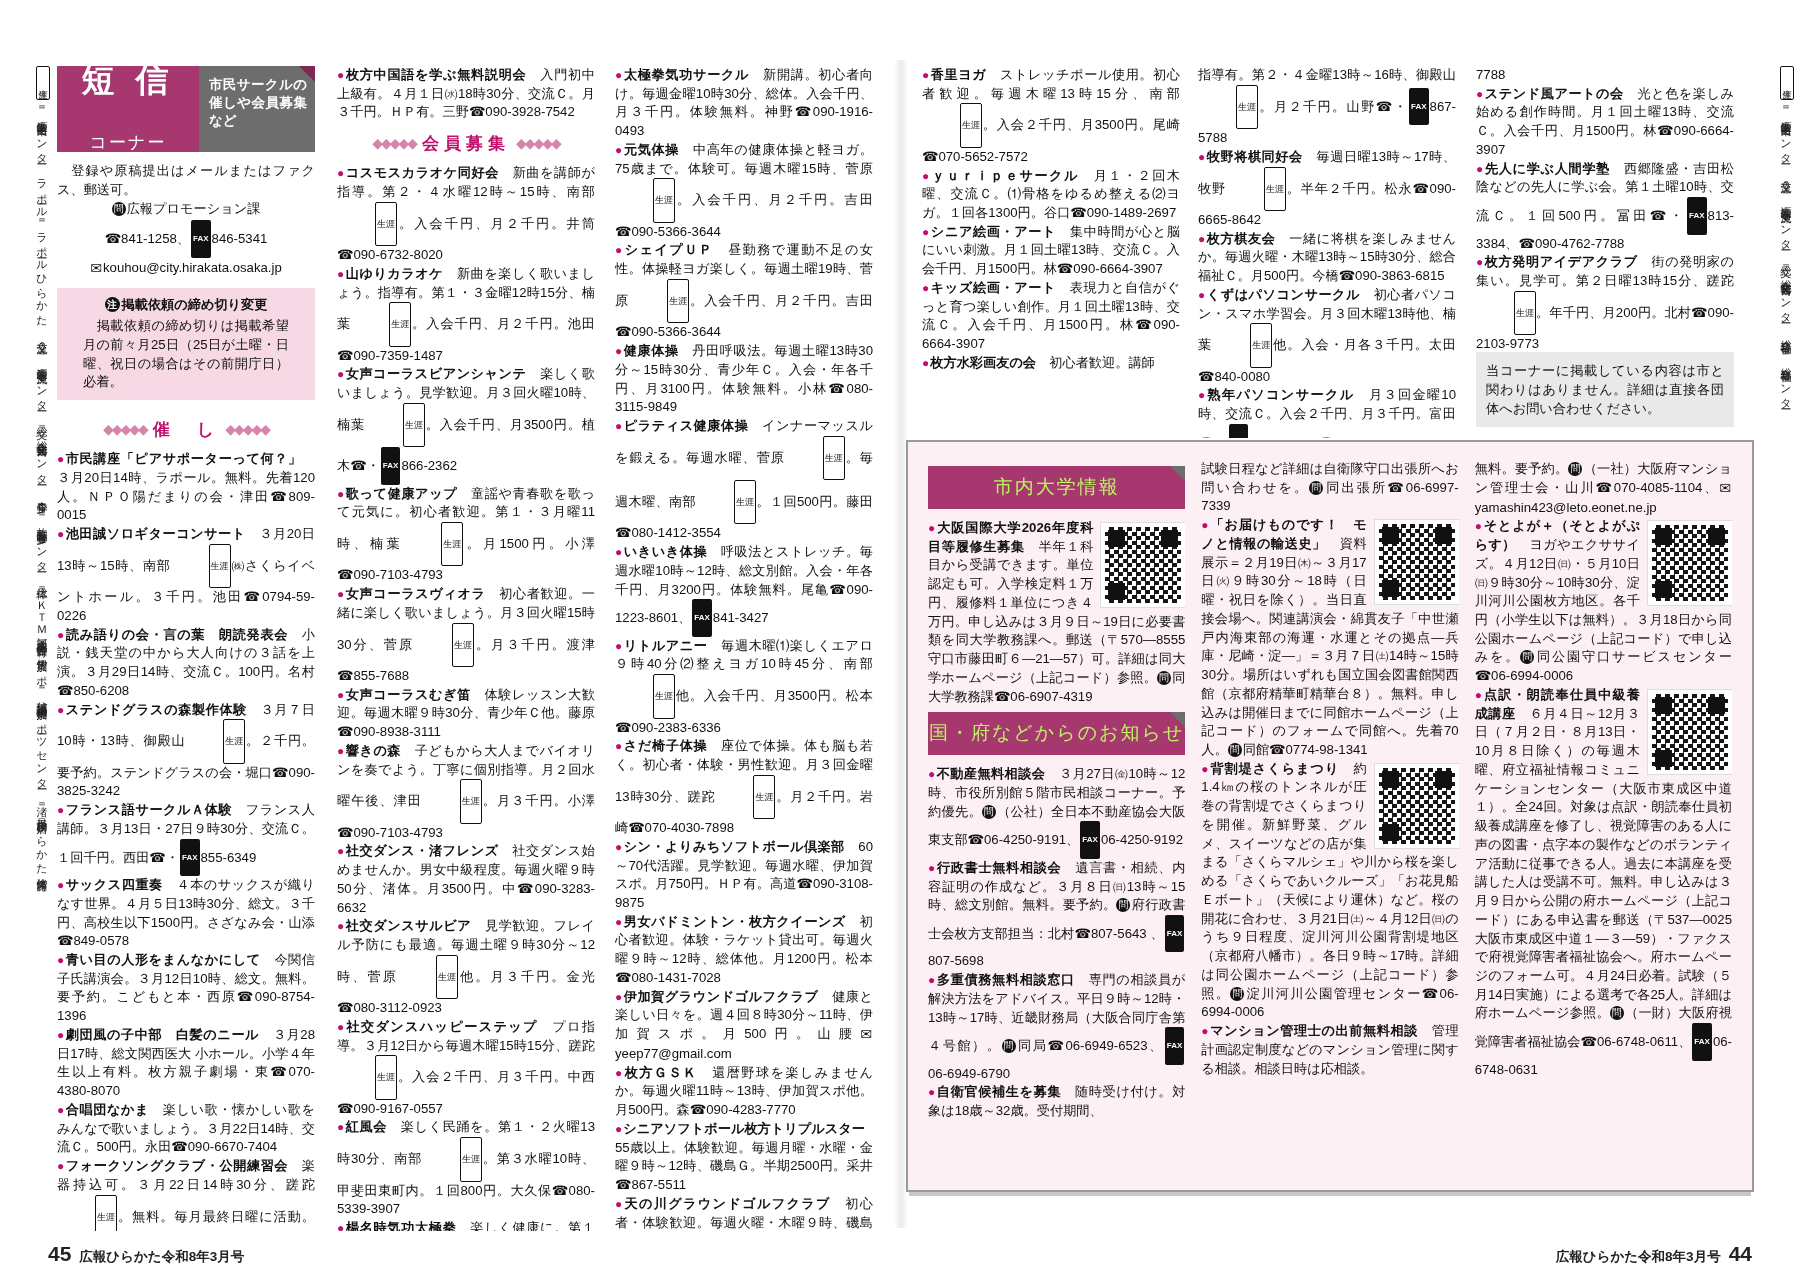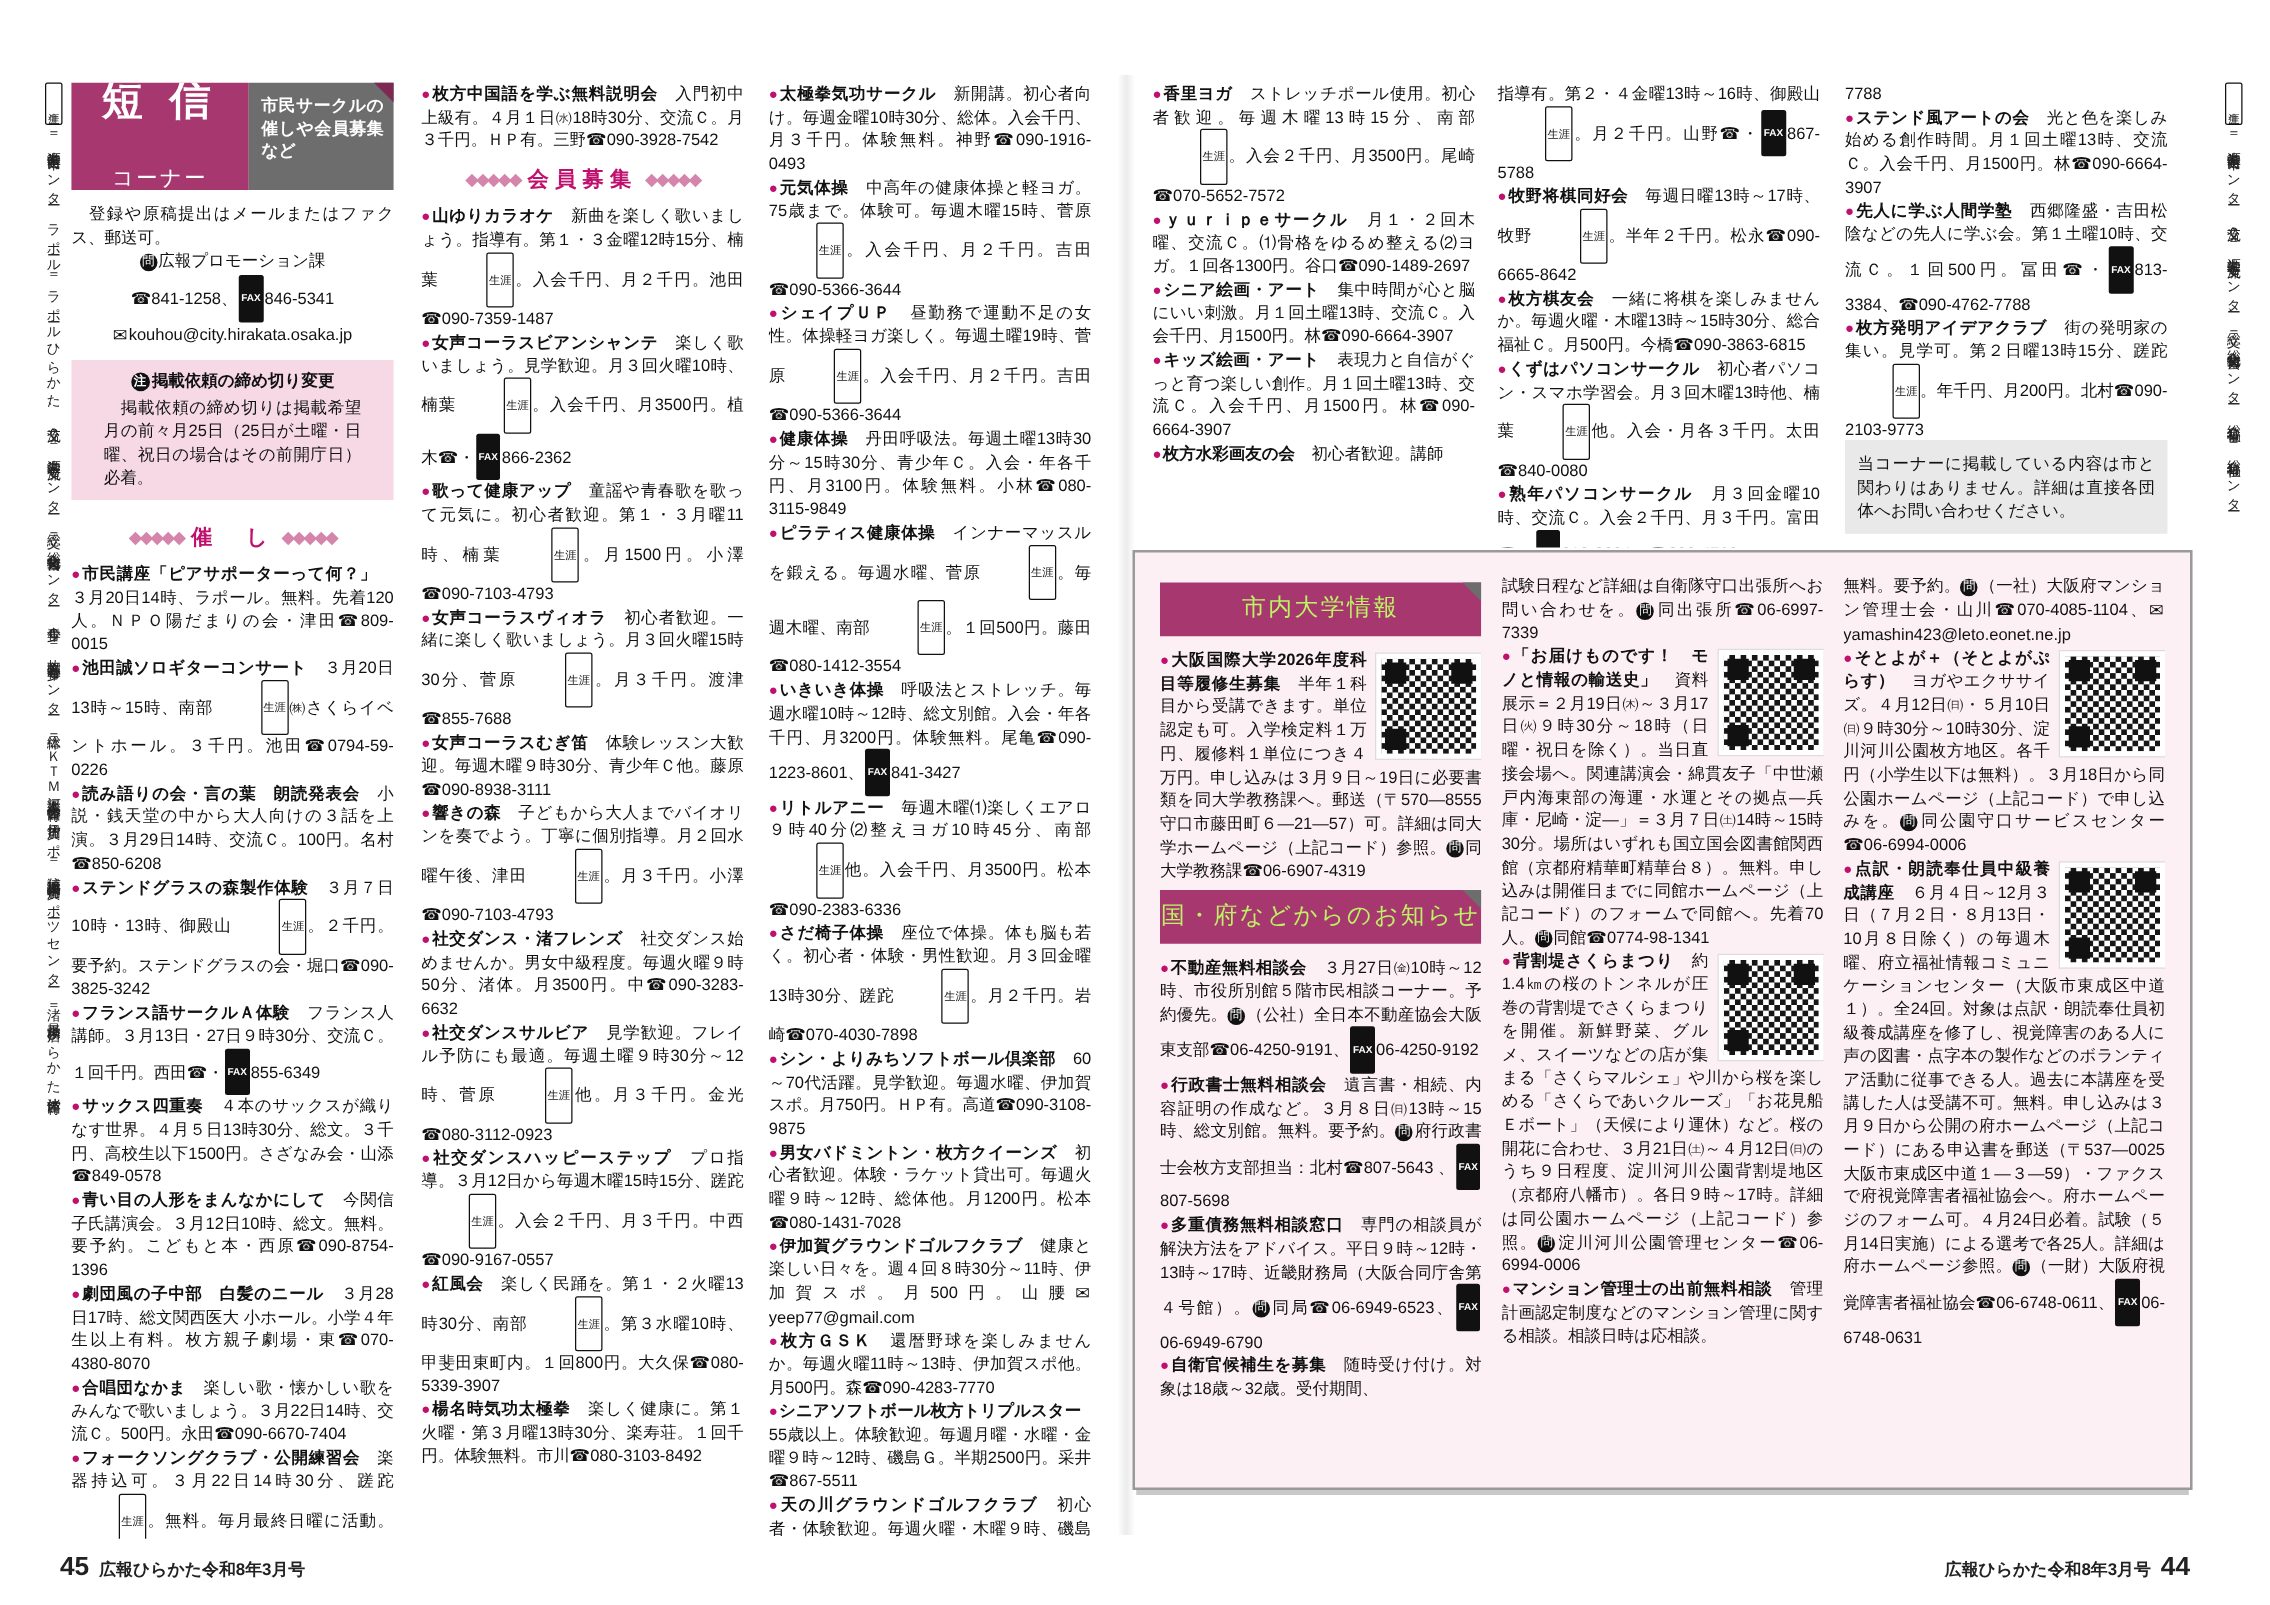--- a/index.html
+++ b/index.html
@@ -139,20 +139,21 @@
       <p class="item"><span class="bullet">●</span><span class="ititle">フォークソングクラブ・公開練習会</span>　楽器持込可。３月22日14時30分、蹉跎<span class="tag">生涯</span>。無料。毎月最終日曜に活動。松村☎090-7612-8751</p>
     </div>
 
   <div class="col" id="col1">
       <p class="item"><span class="bullet">●</span><span class="ititle">枚方中国語を学ぶ無料説明会</span>　入門初中上級有。４月１日㈬18時30分、交流Ｃ。月３千円。ＨＰ有。三野☎090-3928-7542</p>
       <div class="shead">
         <span class="dia">◆◆◆◆◆</span>
         <span class="slabel">会員募集</span>
         <span class="dia">◆◆◆◆◆</span>
       </div>
+      <p class="item"><span class="bullet">●</span><span class="ititle">コスモスカラオケ同好会</span>　新曲を講師が指導。第２・４水曜12時～15時、南部<span class="tag">生涯</span>。入会千円、月２千円。井筒☎090-6732-8020</p>
       <p class="item"><span class="bullet">●</span><span class="ititle">山ゆりカラオケ</span>　新曲を楽しく歌いましょう。指導有。第１・３金曜12時15分、楠葉<span class="tag">生涯</span>。入会千円、月２千円。池田☎090-7359-1487</p>
       <p class="item"><span class="bullet">●</span><span class="ititle">女声コーラスビアンシャンテ</span>　楽しく歌いましょう。見学歓迎。月３回火曜10時、楠葉<span class="tag">生涯</span>。入会千円、月3500円。植木☎・<span class="faxic">FAX</span>866-2362</p>
       <p class="item"><span class="bullet">●</span><span class="ititle">歌って健康アップ</span>　童謡や青春歌を歌って元気に。初心者歓迎。第１・３月曜11時、楠葉<span class="tag">生涯</span>。月1500円。小澤☎090-7103-4793</p>
       <p class="item"><span class="bullet">●</span><span class="ititle">女声コーラスヴィオラ</span>　初心者歓迎。一緒に楽しく歌いましょう。月３回火曜15時30分、菅原<span class="tag">生涯</span>。月３千円。渡津☎855-7688</p>
       <p class="item"><span class="bullet">●</span><span class="ititle">女声コーラスむぎ笛</span>　体験レッスン大歓迎。毎週木曜９時30分、青少年Ｃ他。藤原☎090-8938-3111</p>
       <p class="item"><span class="bullet">●</span><span class="ititle">響きの森</span>　子どもから大人までバイオリンを奏でよう。丁寧に個別指導。月２回水曜午後、津田<span class="tag">生涯</span>。月３千円。小澤☎090-7103-4793</p>
       <p class="item"><span class="bullet">●</span><span class="ititle">社交ダンス・渚フレンズ</span>　社交ダンス始めませんか。男女中級程度。毎週火曜９時50分、渚体。月3500円。中☎090-3283-6632</p>
       <p class="item"><span class="bullet">●</span><span class="ititle">社交ダンスサルビア</span>　見学歓迎。フレイル予防にも最適。毎週土曜９時30分～12時、菅原<span class="tag">生涯</span>他。月３千円。金光☎080-3112-0923</p>
       <p class="item"><span class="bullet">●</span><span class="ititle">社交ダンスハッピーステップ</span>　プロ指導。３月12日から毎週木曜15時15分、蹉跎<span class="tag">生涯</span>。入会２千円、月３千円。中西☎090-9167-0557</p>
       <p class="item"><span class="bullet">●</span><span class="ititle">紅風会</span>　楽しく民踊を。第１・２火曜13時30分、南部<span class="tag">生涯</span>。第３水曜10時、甲斐田東町内。１回800円。大久保☎080-5339-3907</p>

